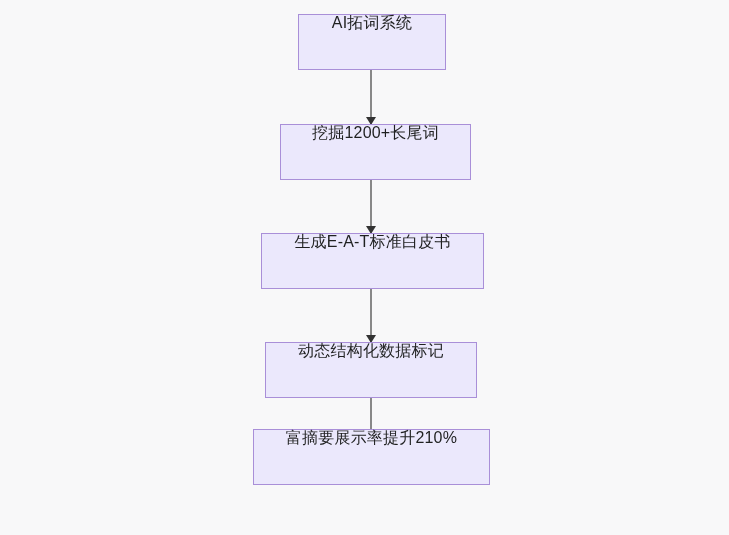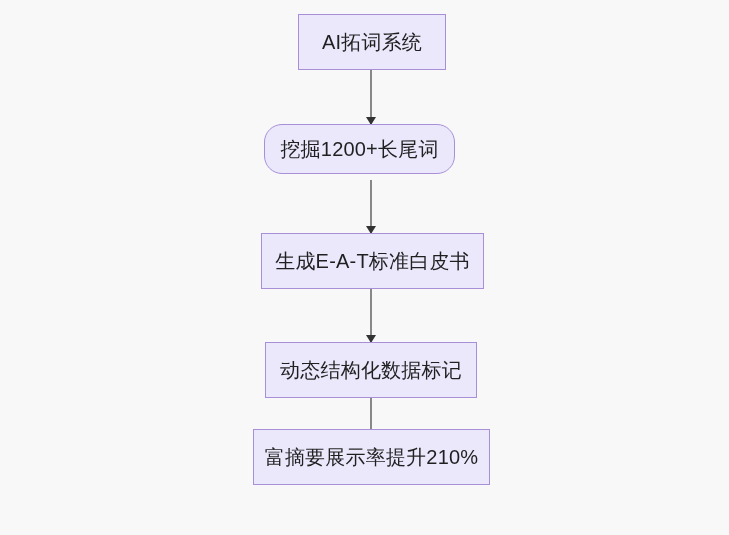--- a/index.html
+++ b/index.html
@@ -18,24 +18,24 @@
     position: relative;
     width: 729px;
     height: 535px;
   }
   .node {
     position: absolute;
     box-sizing: border-box;
     background: #ebe8fc;
     border: 1.5px solid #a98fd8;
     display: flex;
-    align-items: center;
+    align-items: flex-start;
     justify-content: center;
     color: #1f2020;
-    font-size: 20px;
+    font-size: 16px;
     line-height: 1;
     letter-spacing: 0.2px;
     white-space: nowrap;
   }
   .node-label {
     display: block;
   }
   .connector {
     position: absolute;
     width: 0;
@@ -83,21 +83,21 @@
 
   <div class="connector" style="left:371px; top:398px; height:53px;">
     <div class="conn-line"></div>
     <div class="conn-head"></div>
   </div>
 
   <div class="node" style="left:298px; top:14px; width:148px; height:56px;">
     <span class="node-label">AI拓词系统</span>
   </div>
 
-  <div class="node" style="left:264px; top:124px; width:191px; height:50px;border-radius:18px;">
+  <div class="node" style="left:280px; top:124px; width:191px; height:56px;">
     <span class="node-label">挖掘1200+长尾词</span>
   </div>
 
   <div class="node" style="left:265px; top:342px; width:212px; height:56px;">
     <span class="node-label">动态结构化数据标记</span>
   </div>
 
   <div class="node" style="left:261px; top:233px; width:223px; height:56px;">
     <span class="node-label">生成E-A-T标准白皮书</span>
   </div>

